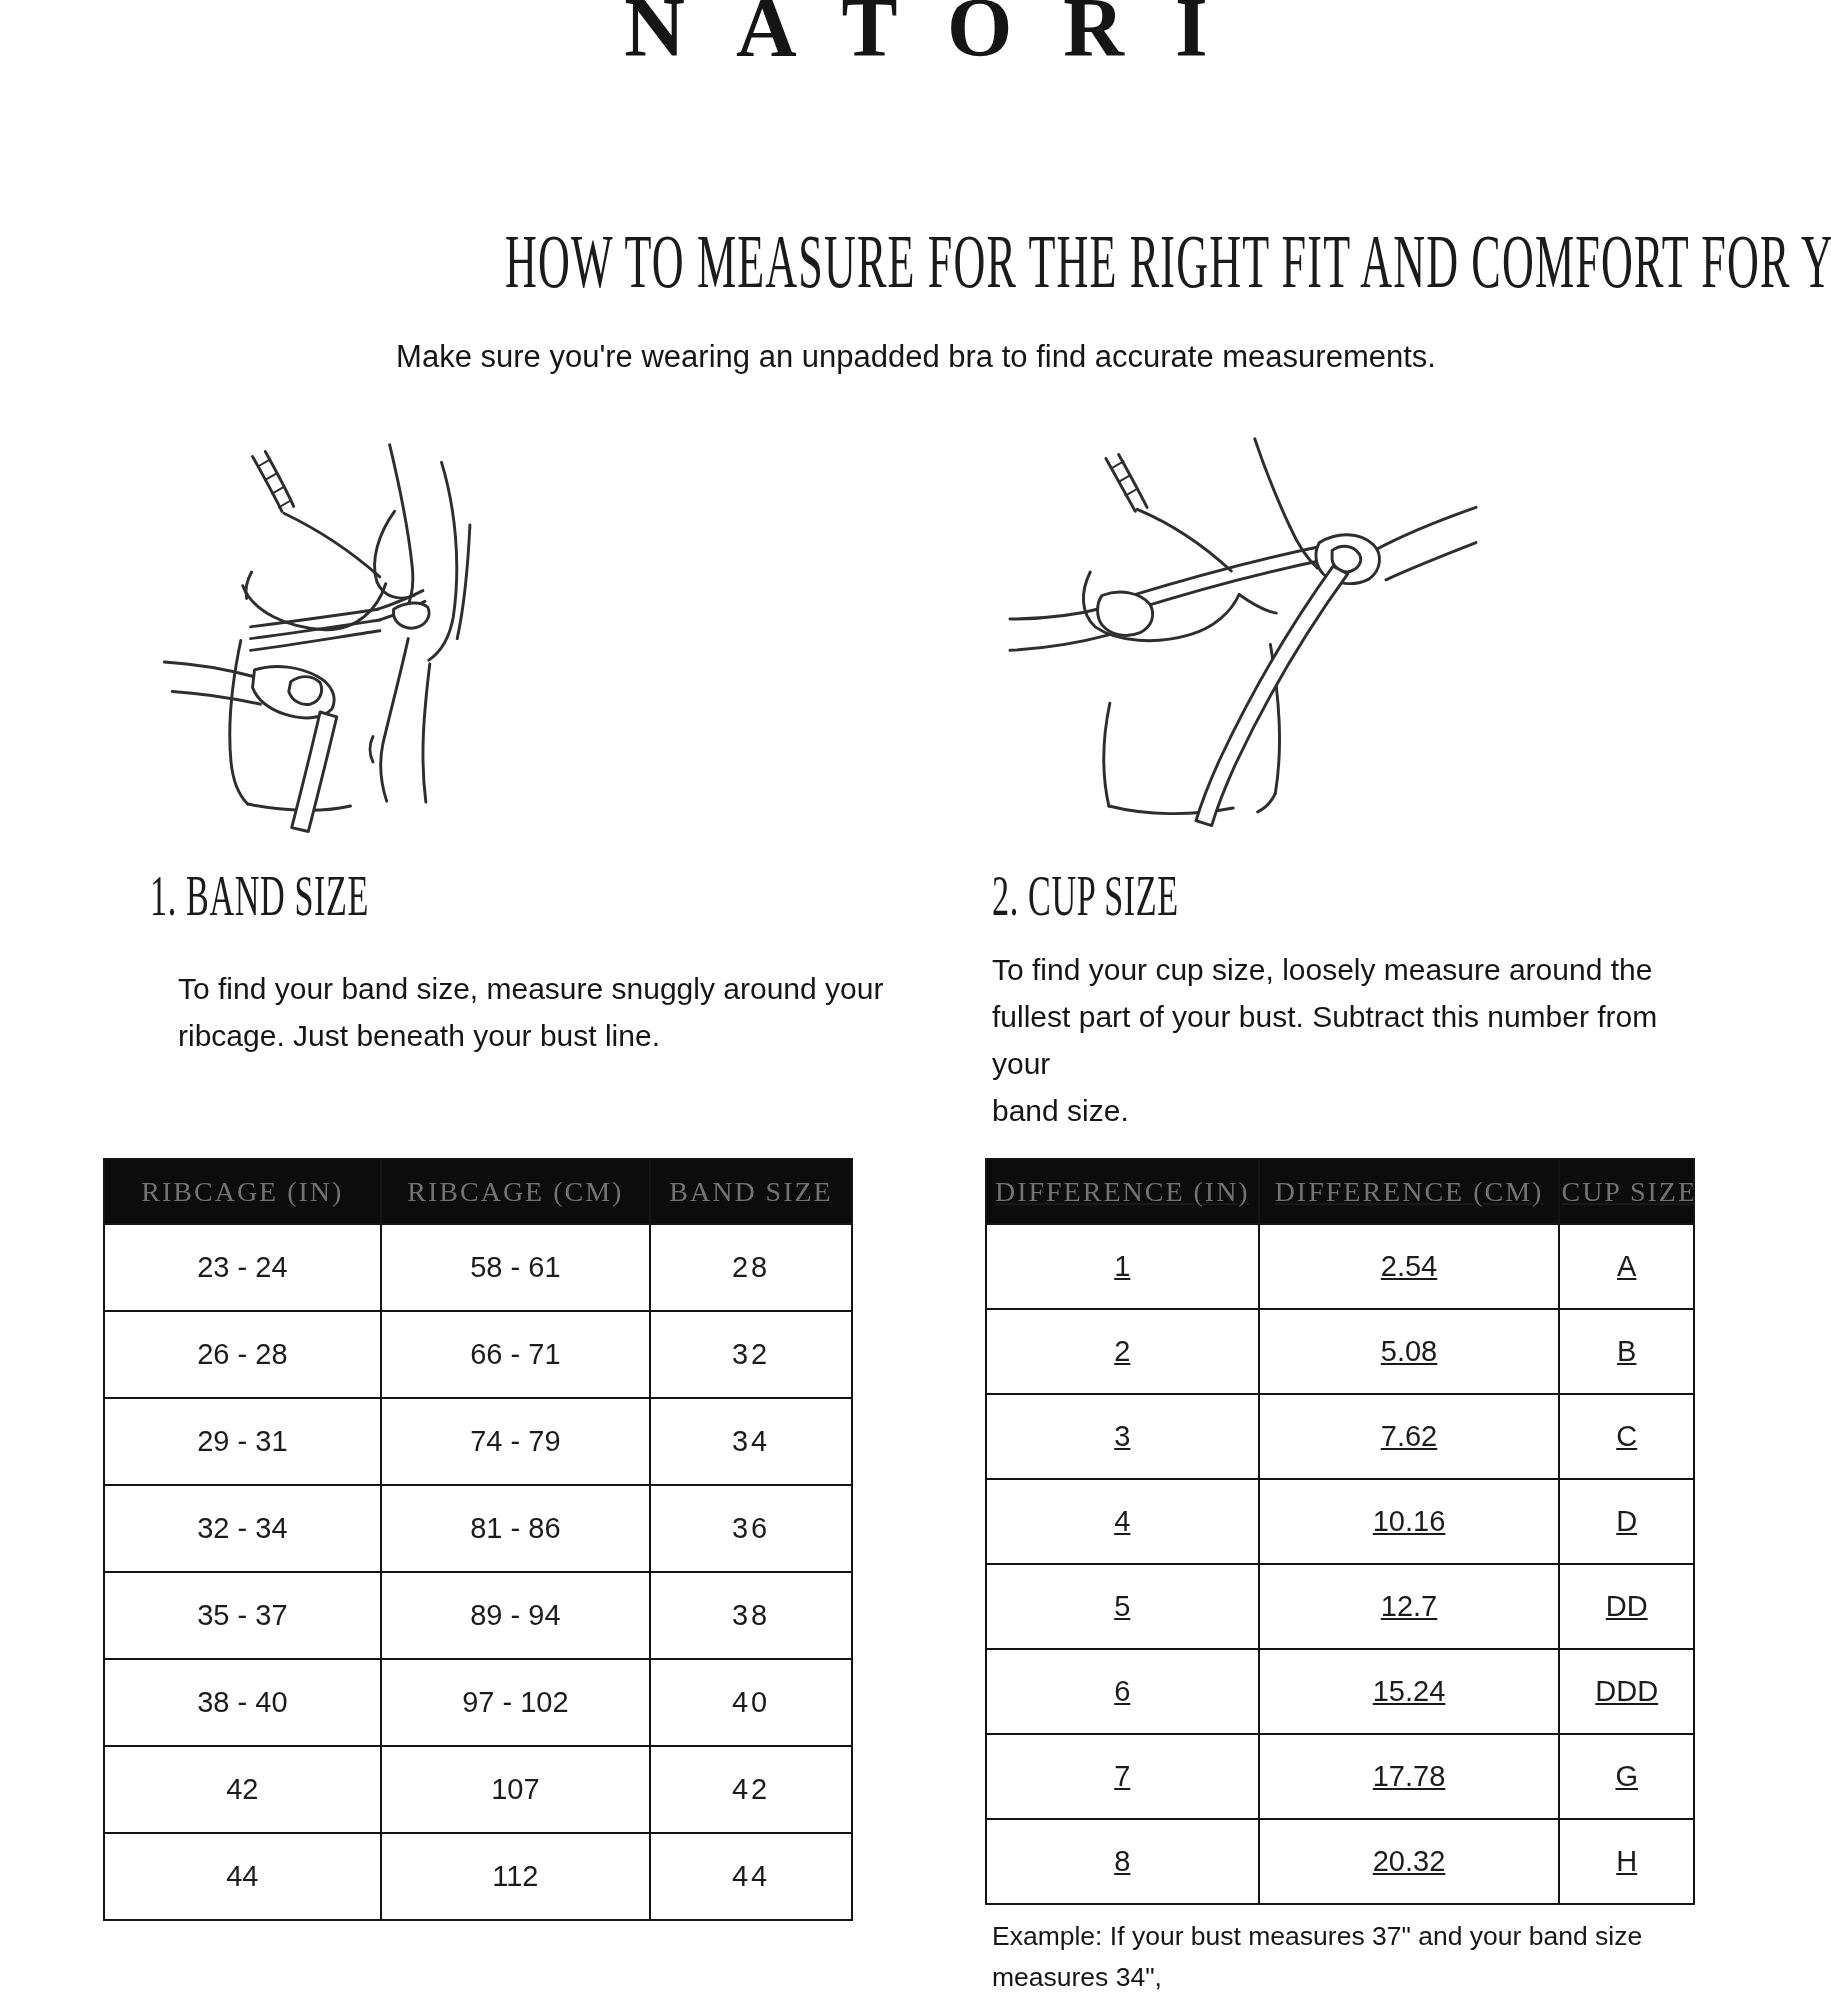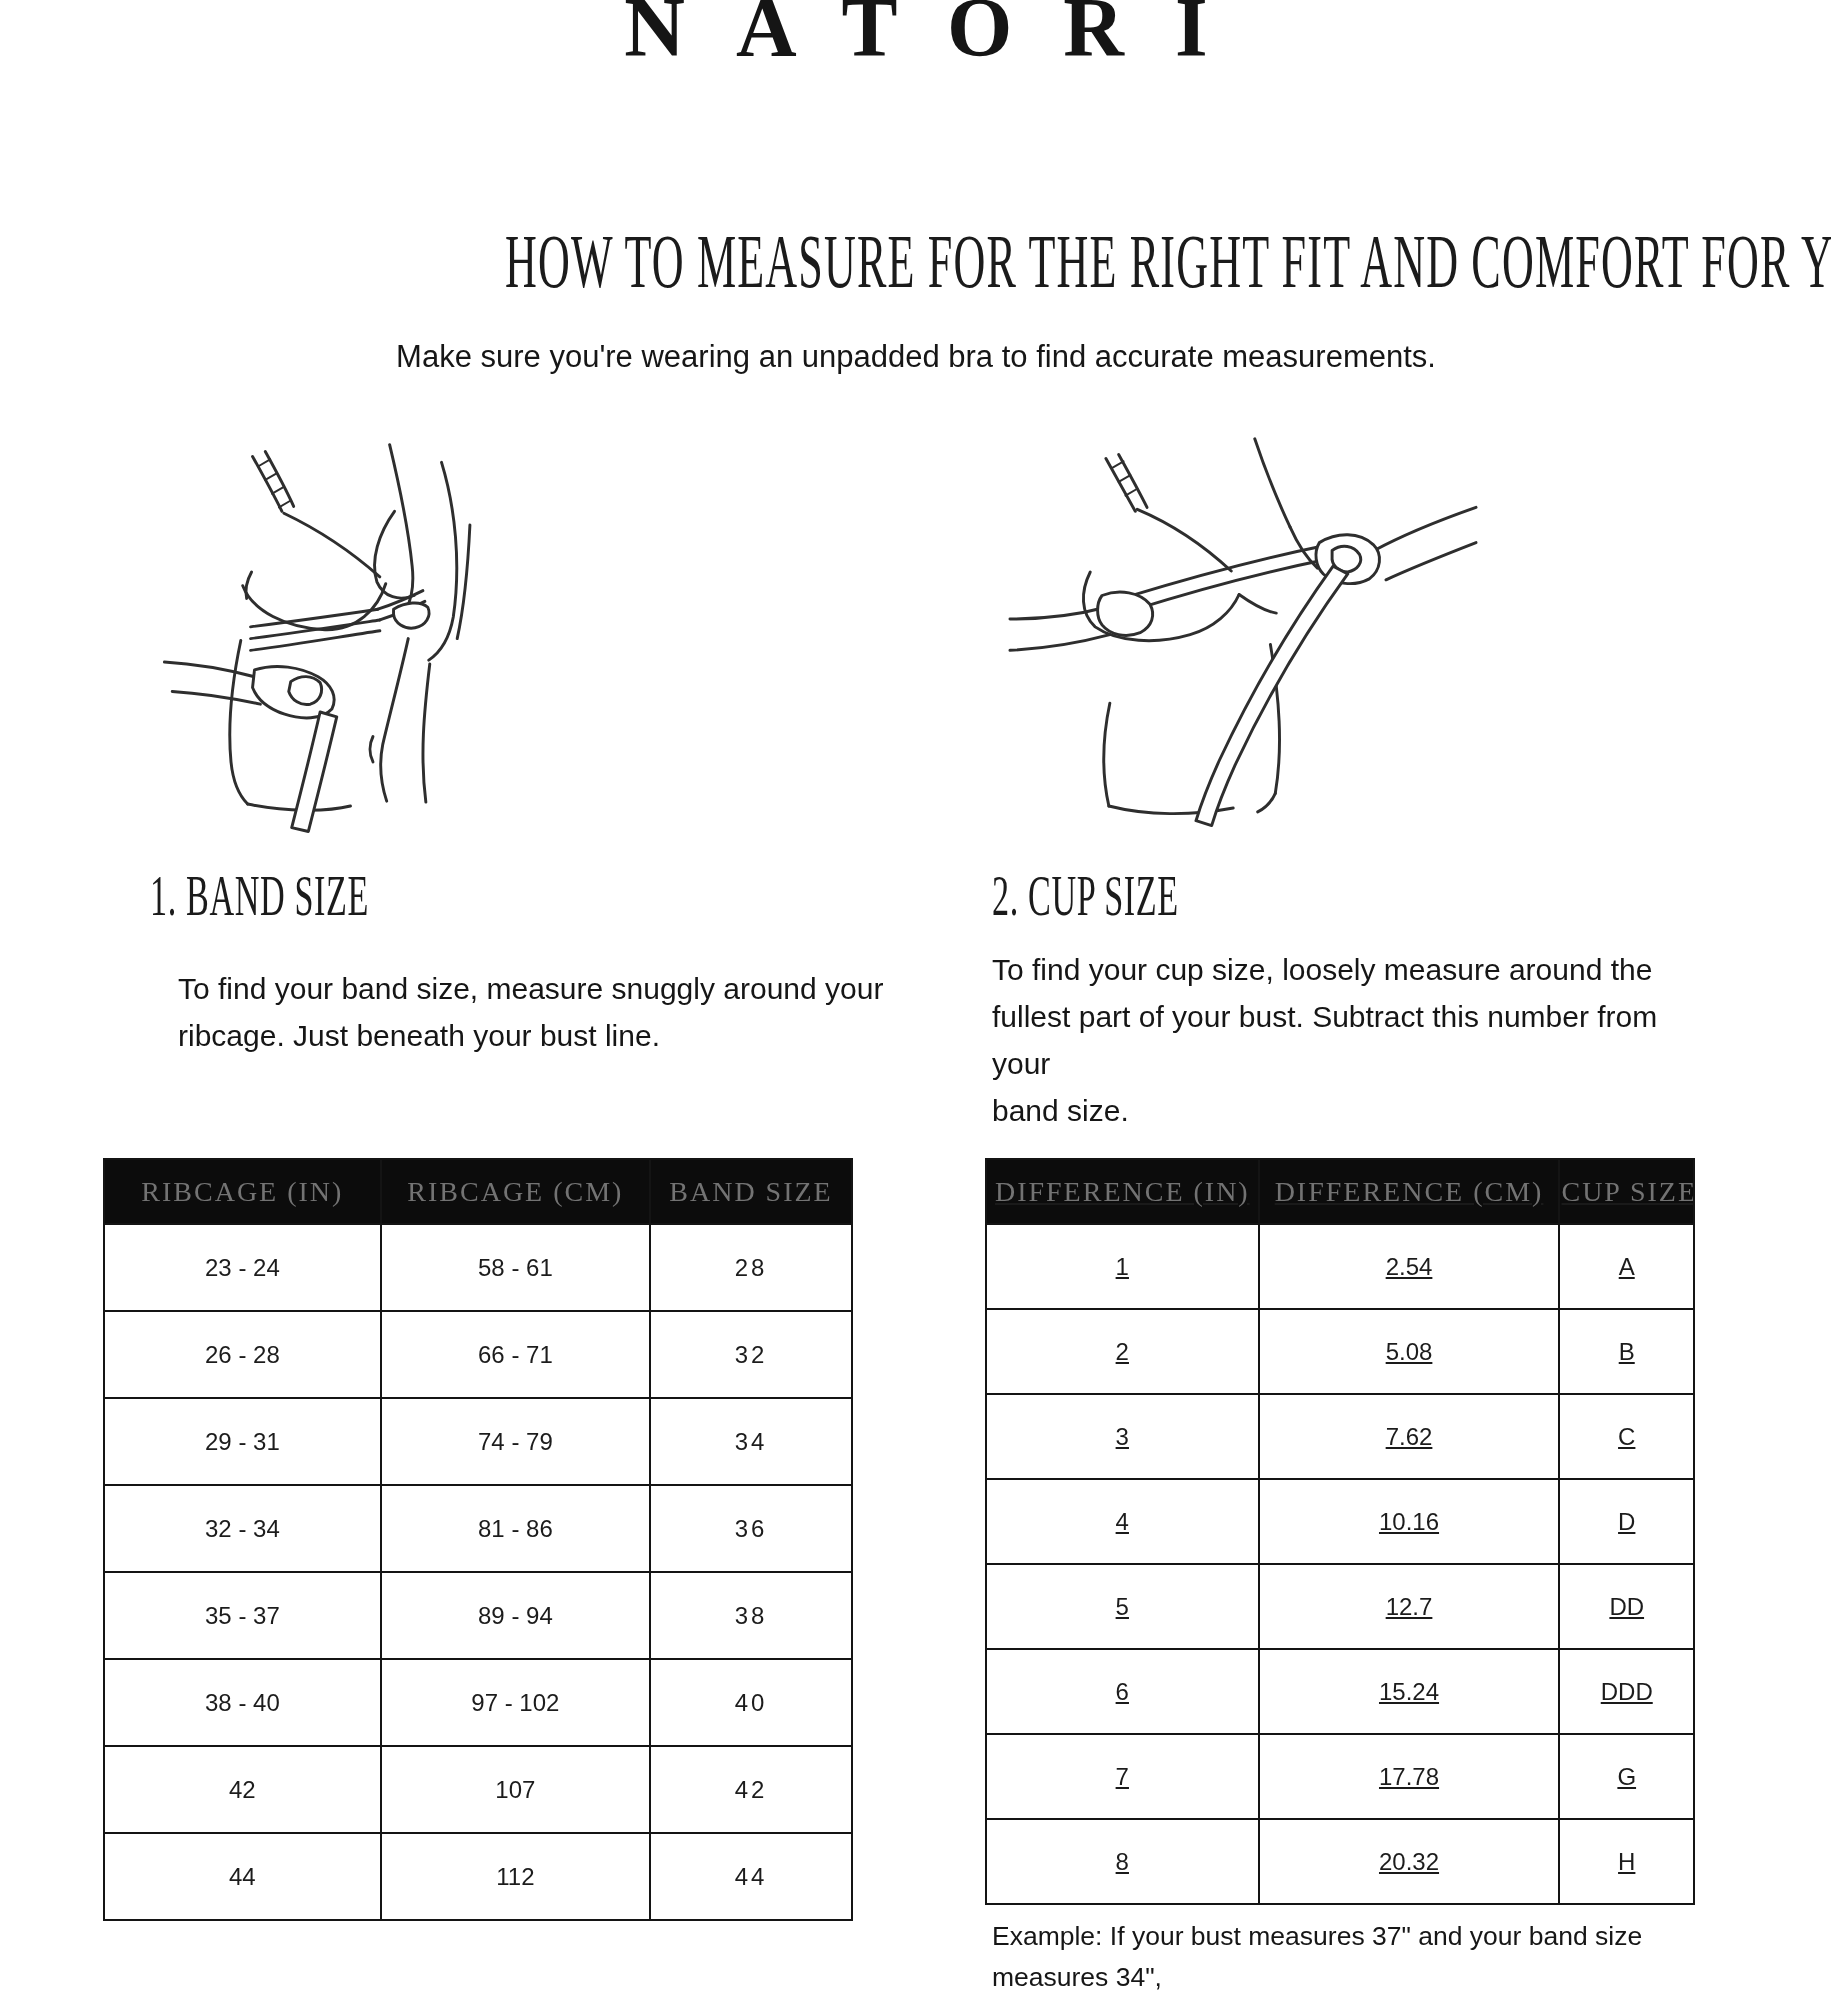--- a/index.html
+++ b/index.html
@@ -91,21 +91,21 @@
     letter-spacing:2px;
     height:61px;
     border:2.9px solid #141414;
     text-align:center;
     vertical-align:middle;
     white-space:nowrap;
     overflow:hidden;
   }
   table.size-table td{
     border:2.9px solid #141414;
-    font-size:24px;
+    font-size:29px;
     color:#1c1c1c;
     text-align:center;
     vertical-align:middle;
   }
   .band-table{left:103px; top:1158px; width:750px;}
   .band-table td{height:83px;}
   .cup-table{left:985px; top:1158px; width:710px;text-decoration:underline;}
   .cup-table td{height:81px;}
   td.serif-num{
     font-family:Liberation Sans, sans-serif;

